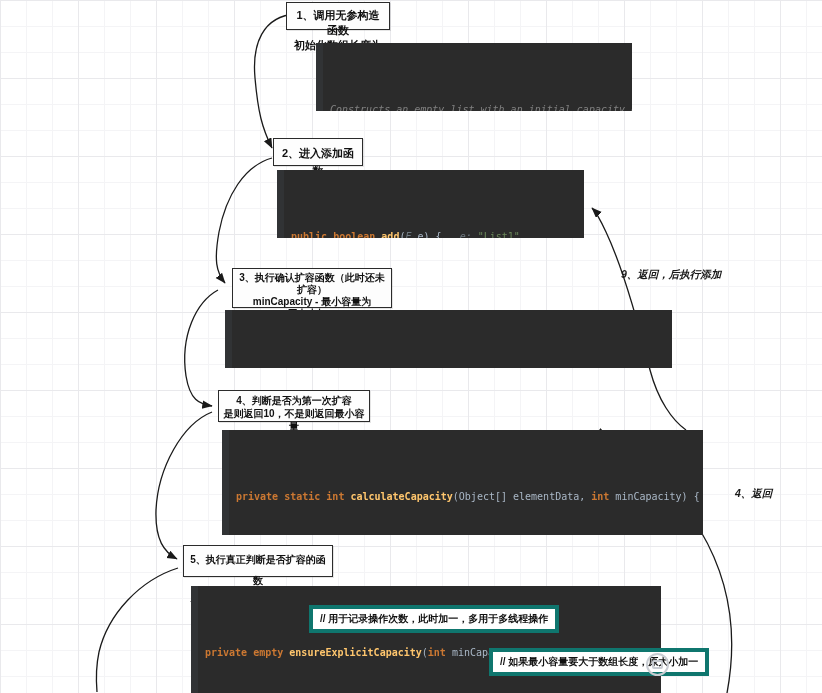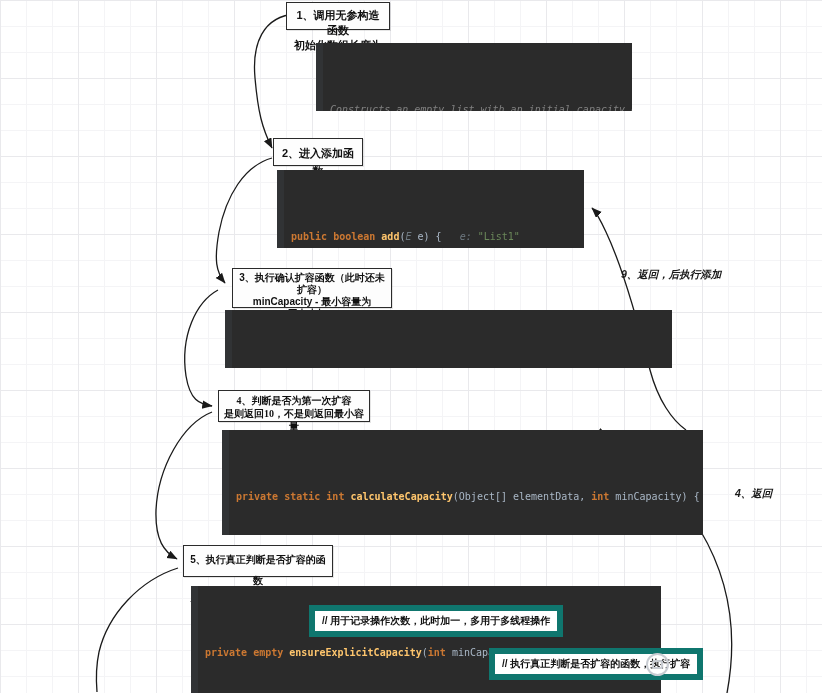--- a/index.html
+++ b/index.html
@@ -39,21 +39,21 @@
 
   .kw{color:#cc7832;font-weight:bold;}
   .fn{color:#ffc66d;font-weight:bold;}
   .ty{color:#a9b7c6;}
   .str{color:#6a8759;}
   .cmt{color:#808080;font-style:italic;}
   .hint{color:#6f7a82;font-style:italic;}
 
   .callout{
     position:absolute;box-sizing:border-box;
-    background:#ffffff;border:6px solid #0f766e;
+    background:#ffffff;border:4px solid #0f766e;
     font-size:10px;font-weight:bold;color:#111;
     padding:3px 7px;line-height:14px;white-space:nowrap;
     font-family:"Liberation Sans","DejaVu Sans",sans-serif;
   }
   .edgelabel{
     position:absolute;font-size:10.5px;font-weight:bold;color:#1a1a1a;
     white-space:nowrap;font-family:"Liberation Sans","DejaVu Sans",sans-serif;font-style:italic;
   }
   .watermark{
     position:absolute;display:flex;align-items:center;gap:3px;
@@ -101,21 +101,21 @@
   <span class="ln"><span class="cmt">Constructs an empty list with an initial capacity of ten.</span></span>
   
   
   
 </div>
 
 <div class="note" style="left:273px;top:138px;width:90px;height:28px;line-height:18px;">
   <span style="white-space:pre-line">2、进入添加函数</span>
 </div>
 
-<div class="code" style="left:277px;top:170px;width:307px;height:78px;">
+<div class="code" style="left:277px;top:170px;width:307px;height:68px;">
   <div class="gutter"></div>
   <span class="ln"><span class="kw">public</span> <span class="kw">boolean</span> <span class="fn">add</span>(<span class="hint">E</span> e) {   <span class="hint">e:</span> <span class="str">"List1"</span></span>
   
   
   
   
 </div>
 
 <div class="note" style="left:232px;top:268px;width:160px;height:40px;font-size:10px;line-height:12px;padding:3px 4px;">
   <span style="white-space:pre-line">3、执行确认扩容函数（此时还未扩容）
@@ -123,21 +123,21 @@
 原大小加一</span>
 </div>
 
 <div class="code" style="left:225px;top:310px;width:447px;height:58px;">
   <div class="gutter"></div>
   
   
   
 </div>
 
-<div class="note" style="left:218px;top:390px;width:152px;height:32px;font-size:10px;line-height:13px;padding:3px 4px;font-family:Liberation Serif, serif;">
+<div class="note" style="left:218px;top:390px;width:152px;height:32px;font-size:10px;line-height:13px;padding:3px 4px;">
   <span style="white-space:pre-line">4、判断是否为第一次扩容
 是则返回10，不是则返回最小容量</span>
 </div>
 
 <div class="code" style="left:222px;top:430px;width:481px;height:105px;">
   <div class="gutter"></div>
   <span class="ln"><span class="kw">private</span> <span class="kw">static</span> <span class="kw">int</span> <span class="fn">calculateCapacity</span>(<span class="ty">Object</span>[] elementData, <span class="kw">int</span> minCapacity) {  </span>
   
   
   
@@ -159,21 +159,21 @@
   
   
   
   
 </div>
 
 <div class="callout" style="left:309px;top:605px;">
   <span>// 用于记录操作次数，此时加一，多用于多线程操作</span>
 </div>
 <div class="callout" style="left:489px;top:648px;">
-  <span>// 执行真正判断是否扩容的函数，执行扩容</span>
+  <span>// 如果最小容量要大于数组长度，原大小加一</span>
 </div>
 
 <div class="edgelabel" style="left:621px;top:268px;">
   <span>9、返回，后执行添加</span>
 </div>
 <div class="edgelabel" style="left:735px;top:487px;">
   <span>4、返回</span>
 </div>
 
 <div class="watermark" style="left:646px;top:653px;">

